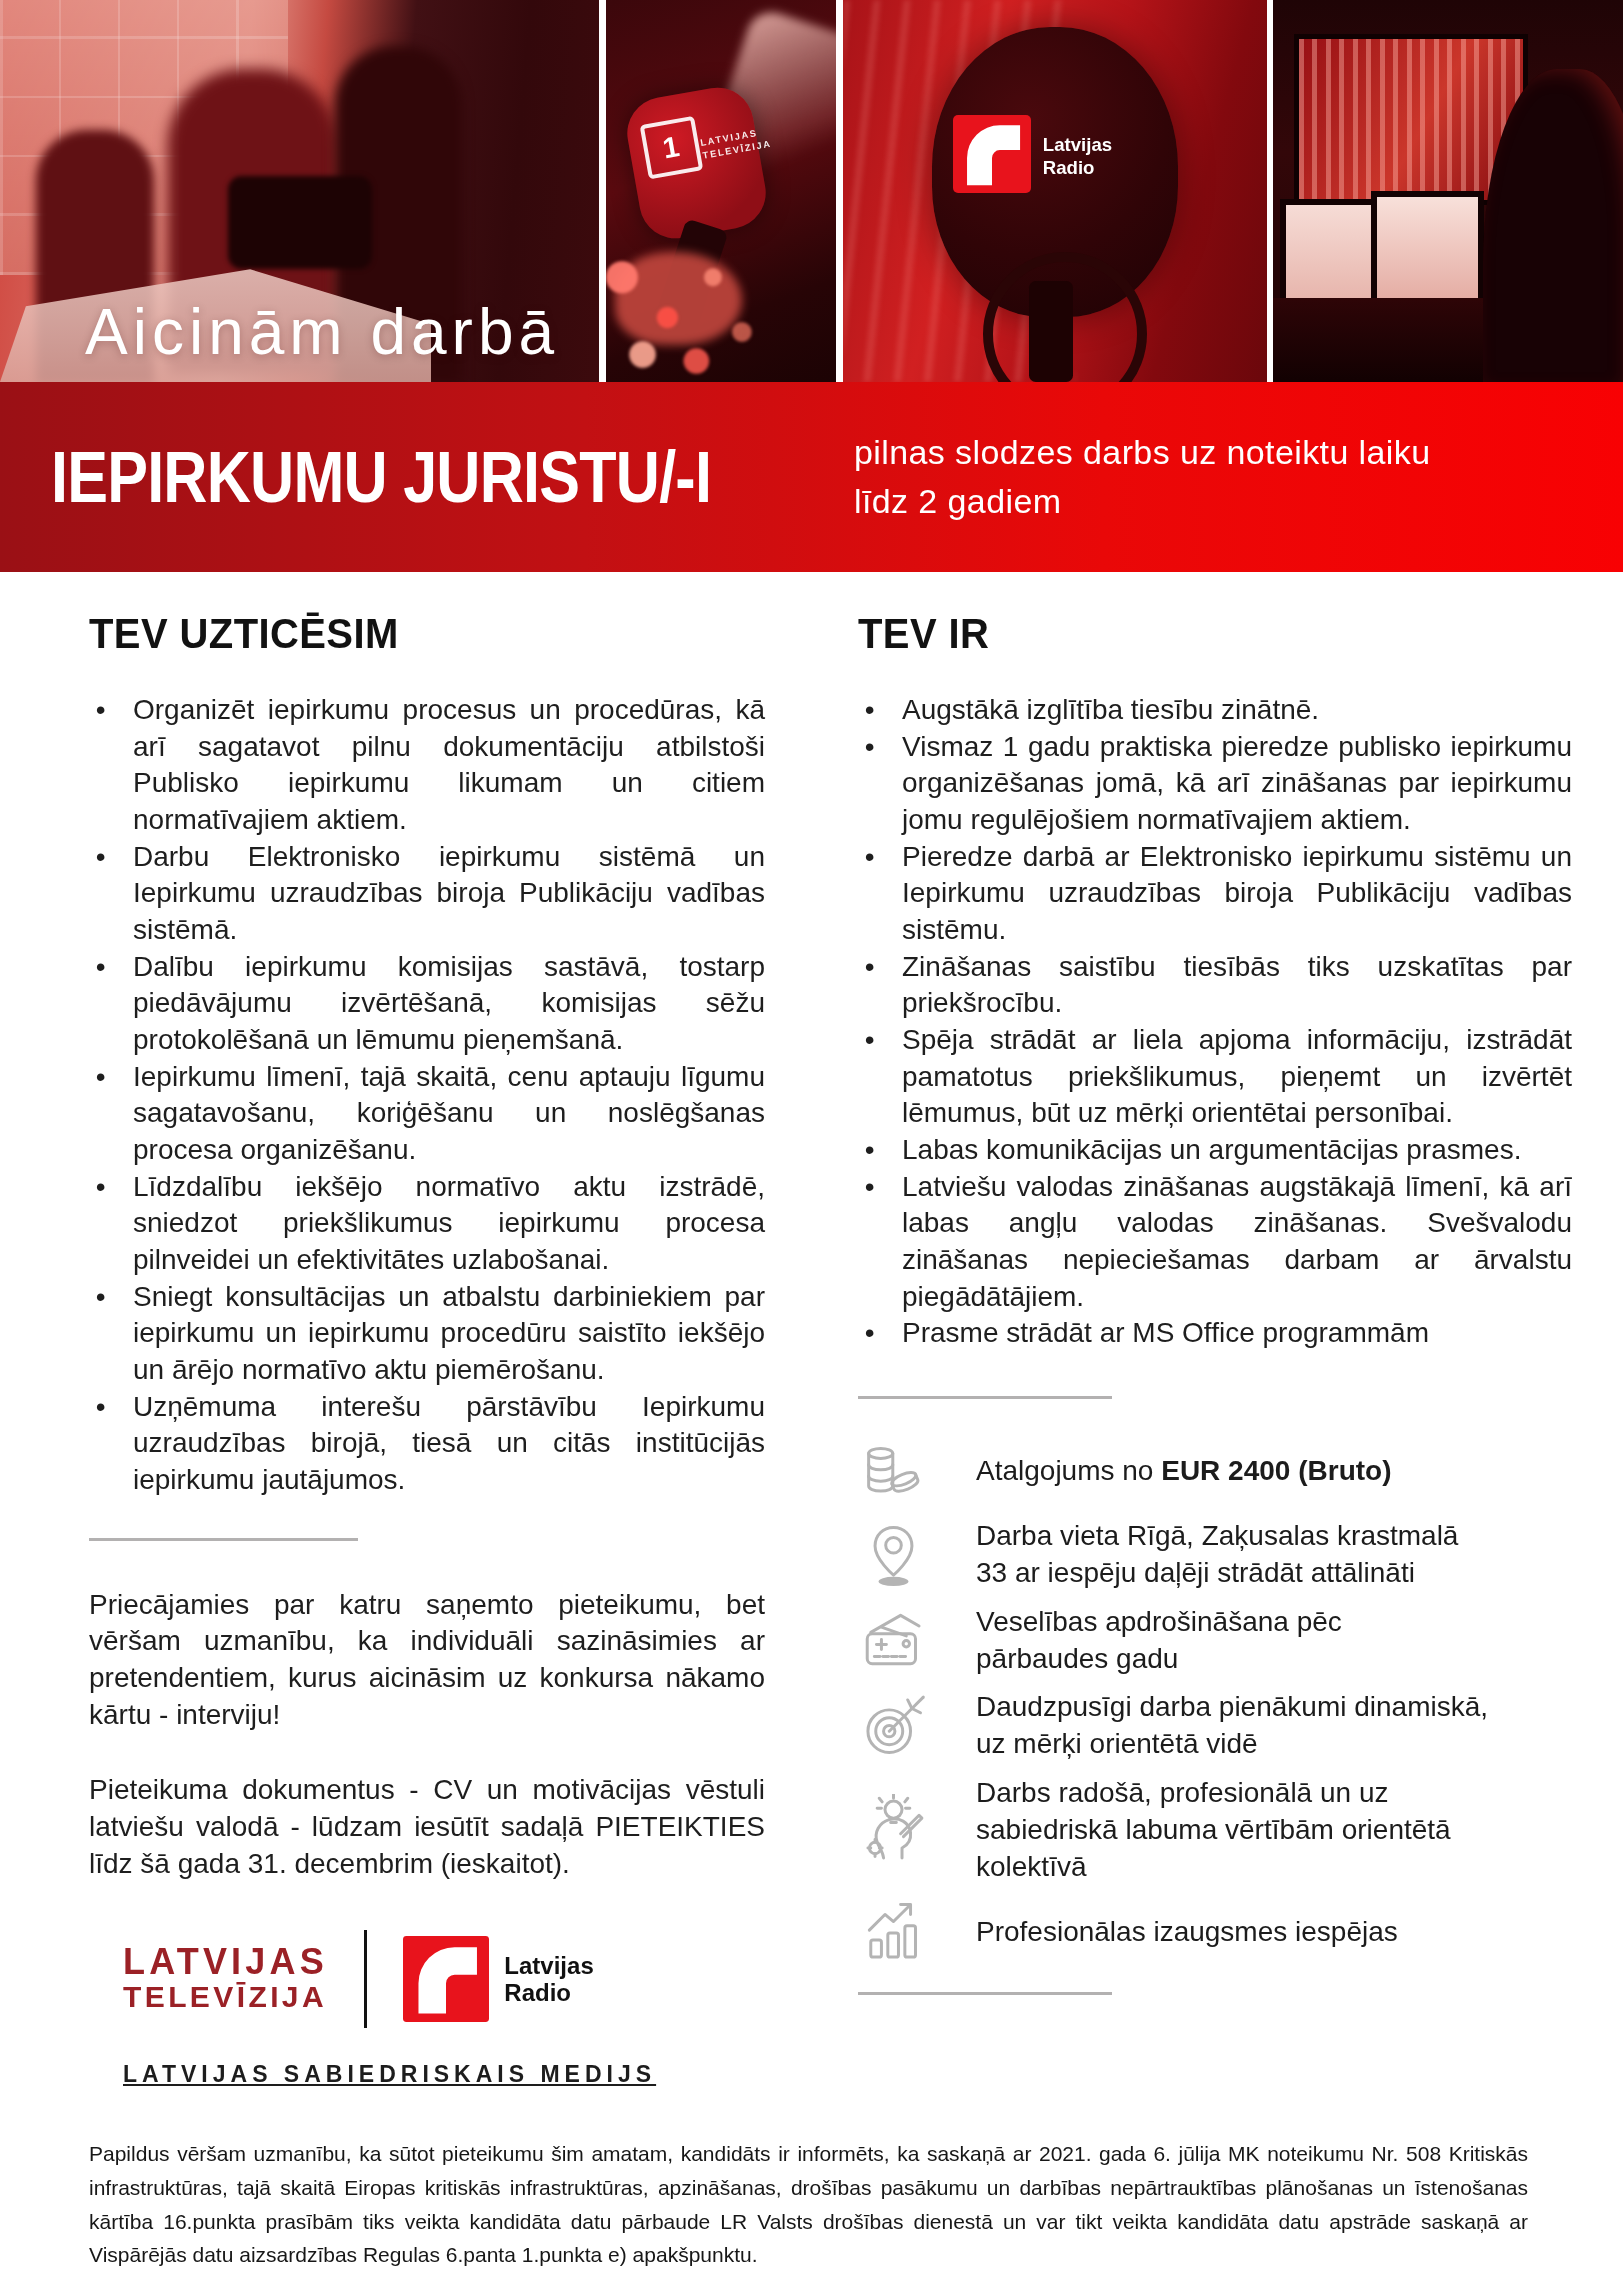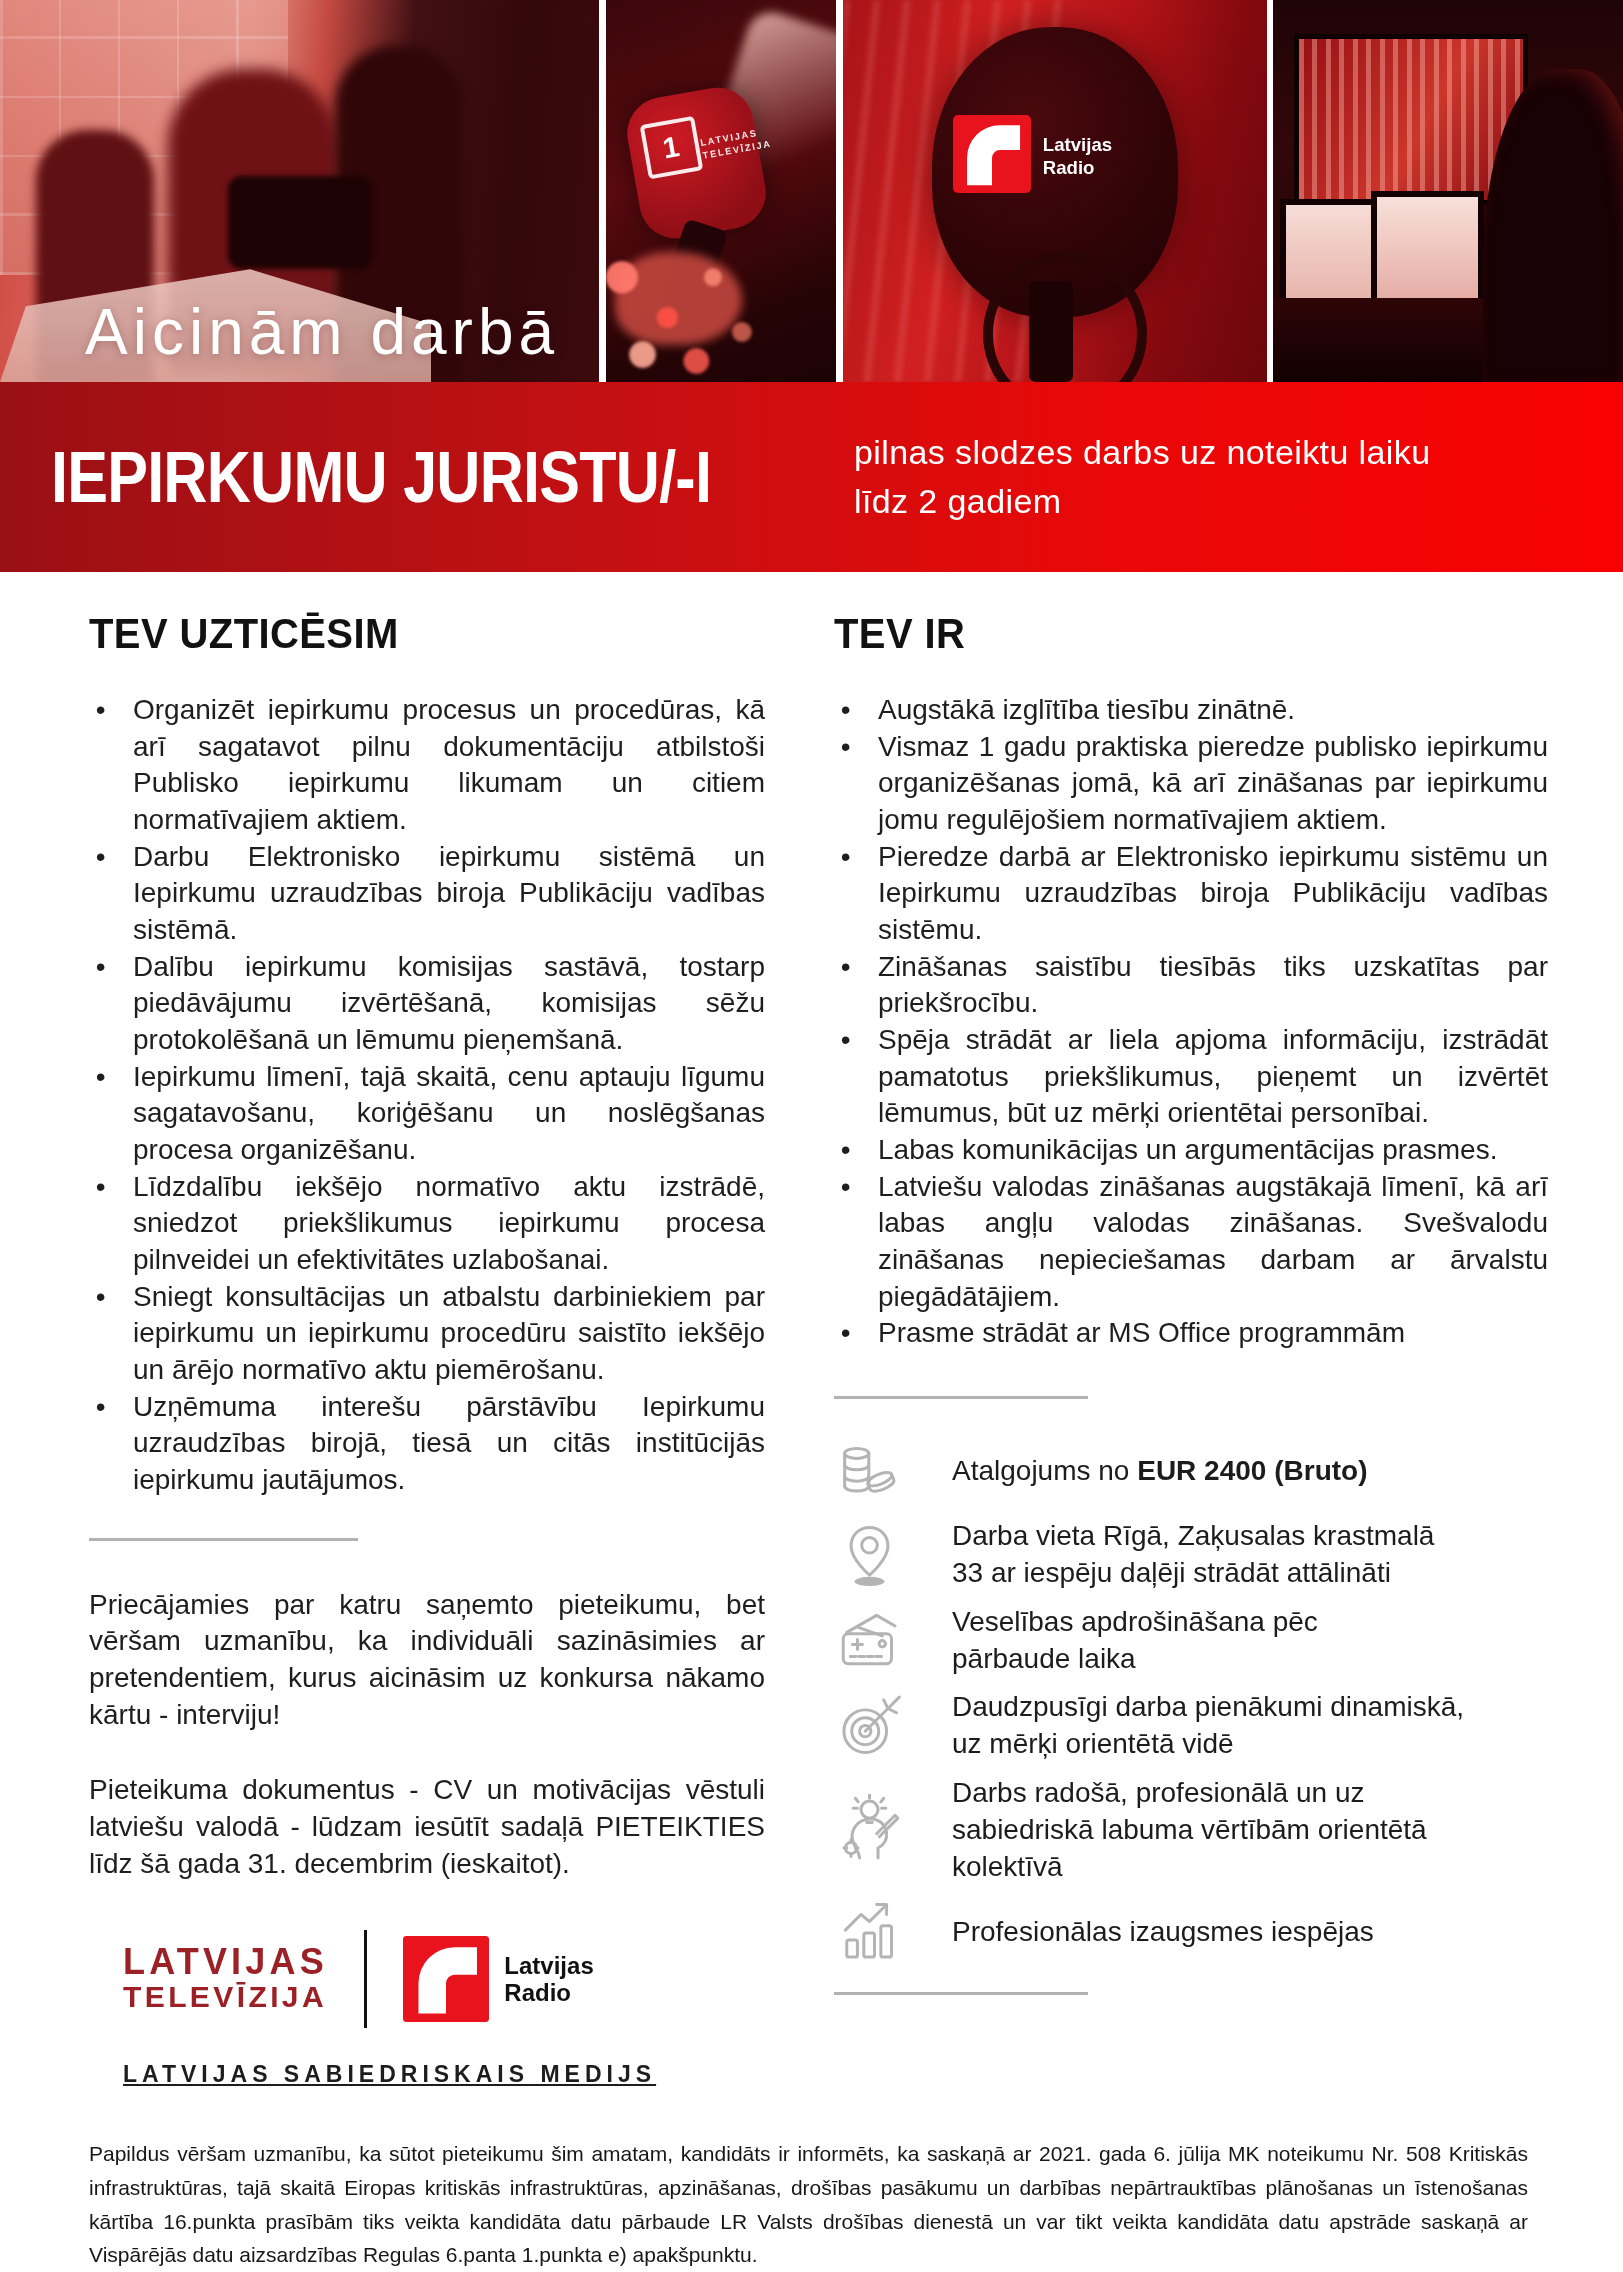--- a/index.html
+++ b/index.html
@@ -52,21 +52,21 @@
   .p4-desk{position:absolute;left:0;bottom:0;width:100%;height:22%;background:linear-gradient(180deg,#2e0507,#120102);}
   .p4-person{position:absolute;right:-6%;top:18%;width:46%;height:86%;background:#180205;border-radius:46% 40% 0 0/60% 52% 0 0;box-shadow:-12px 0 22px rgba(210,40,35,.35) inset;}
   .hero-title{position:absolute;left:85px;bottom:13.5px;color:#fff;font-size:64px;font-weight:400;letter-spacing:5px;z-index:5;text-shadow:0 1.7px 8.5px rgba(60,0,0,.25);}
 
   
   .banner{position:relative;height:190px;background:linear-gradient(90deg,#9a1015 0%,#c21013 36%,#e90808 68%,#f80103 100%);}
   .banner h1{position:absolute;left:51px;top:50%;transform:translateY(-50%) scale(.97,1.14);transform-origin:left center;margin:0;color:#fff;font-size:63px;font-weight:800;letter-spacing:-0.8px;white-space:nowrap;}
   .banner-sub{position:absolute;left:854px;top:50%;transform:translateY(-50%);color:#fff;font-size:34px;line-height:1.45;font-weight:400;letter-spacing:0.4px;}
 
   
-  .content{display:flex;align-items:flex-start;padding:39px 75px 0 89px;box-sizing:border-box;width:1623px;}
+  .content{display:flex;align-items:flex-start;padding:39px 51px 0 89px;box-sizing:border-box;width:1623px;}
   .col-left{width:676px;flex:0 0 676px;}
   .col-right{width:714px;flex:0 0 714px;margin-left:auto;}
   h2.sec{margin:0 0 36px 0;font-size:40px;font-weight:800;color:#121212;letter-spacing:0.4px;transform:scaleY(1.06);transform-origin:left center;}
   ul.blist{list-style:none;margin:0;padding:0;}
   ul.blist li{position:relative;padding-left:44px;font-size:28px;line-height:1.31;text-align:justify;color:#1e1e1e;}
   ul.blist li::before{content:"•";position:absolute;left:6.8px;top:0;font-size:28px;color:#1e1e1e;}
   .divider{border:none;border-top:3.4px solid #b3b1b1;margin:0;}
   .div-left{width:269px;margin-top:39px;}
   .div-right{width:254px;}
   .div-right.top{margin-top:44px;}
@@ -250,21 +250,21 @@
               <path d="M18 40 L60 16 L86 31"></path>
               <path d="M34 33 L68 45"></path>
               <rect x="13" y="42" width="68" height="42" rx="7"></rect>
               <path d="M26 57 h14 M33 50 v14"></path>
               <circle cx="68" cy="56" r="4.5"></circle>
               <path d="M23 74 h8 M35 74 h8 M47 74 h8 M59 74 h8"></path>
             </svg>
           </div>
           <div class="btext">
             <div>Veselības apdrošināšana pēc</div>
-            <div>pārbaude laika</div>
+            <div>pārbaudes gadu</div>
           </div>
         </div>
 
         <div class="benefit">
           <div class="bicon">
             <svg viewBox="0 0 100 100">
               <circle cx="44" cy="58" r="30"></circle>
               <circle cx="44" cy="58" r="19"></circle>
               <circle cx="44" cy="58" r="8"></circle>
               <path d="M44 58 L76 26"></path>

